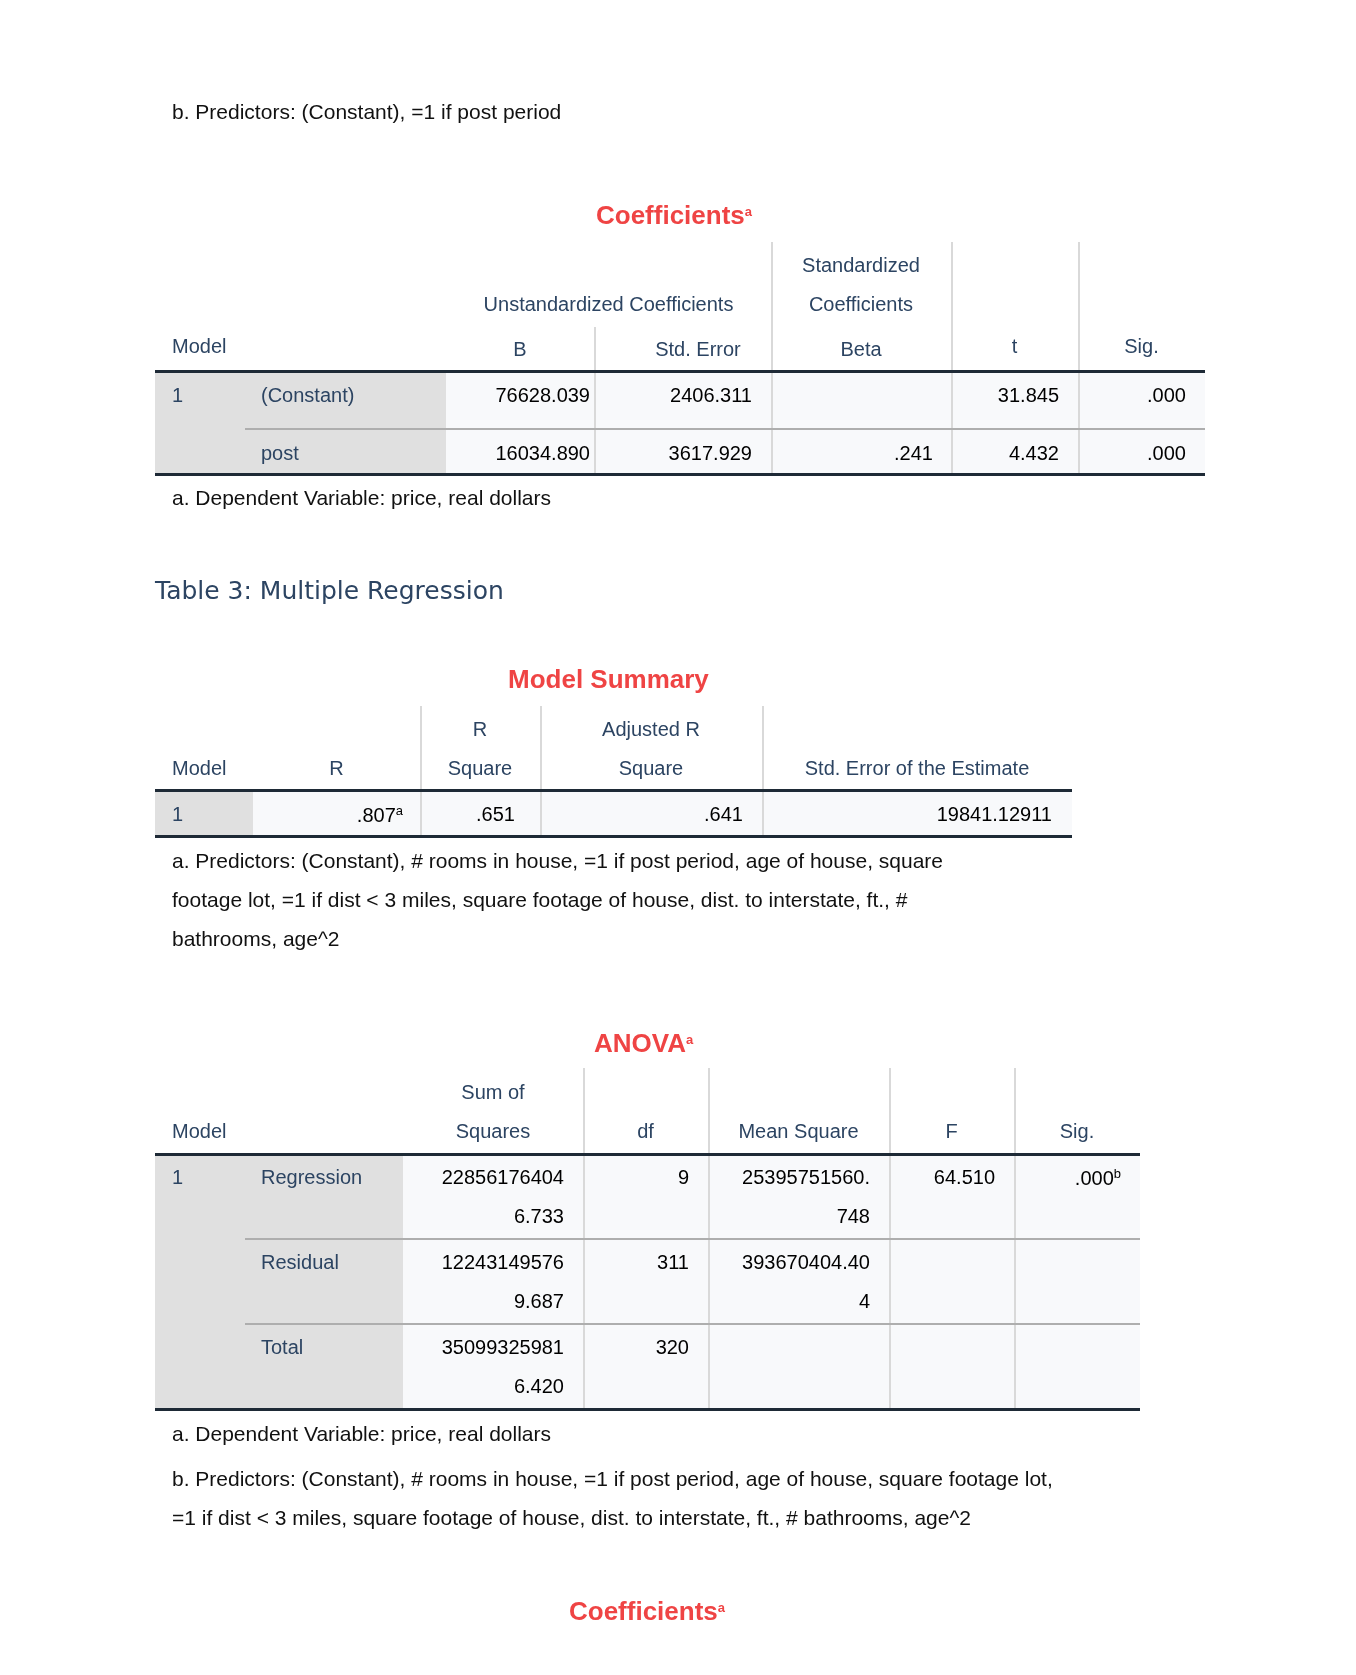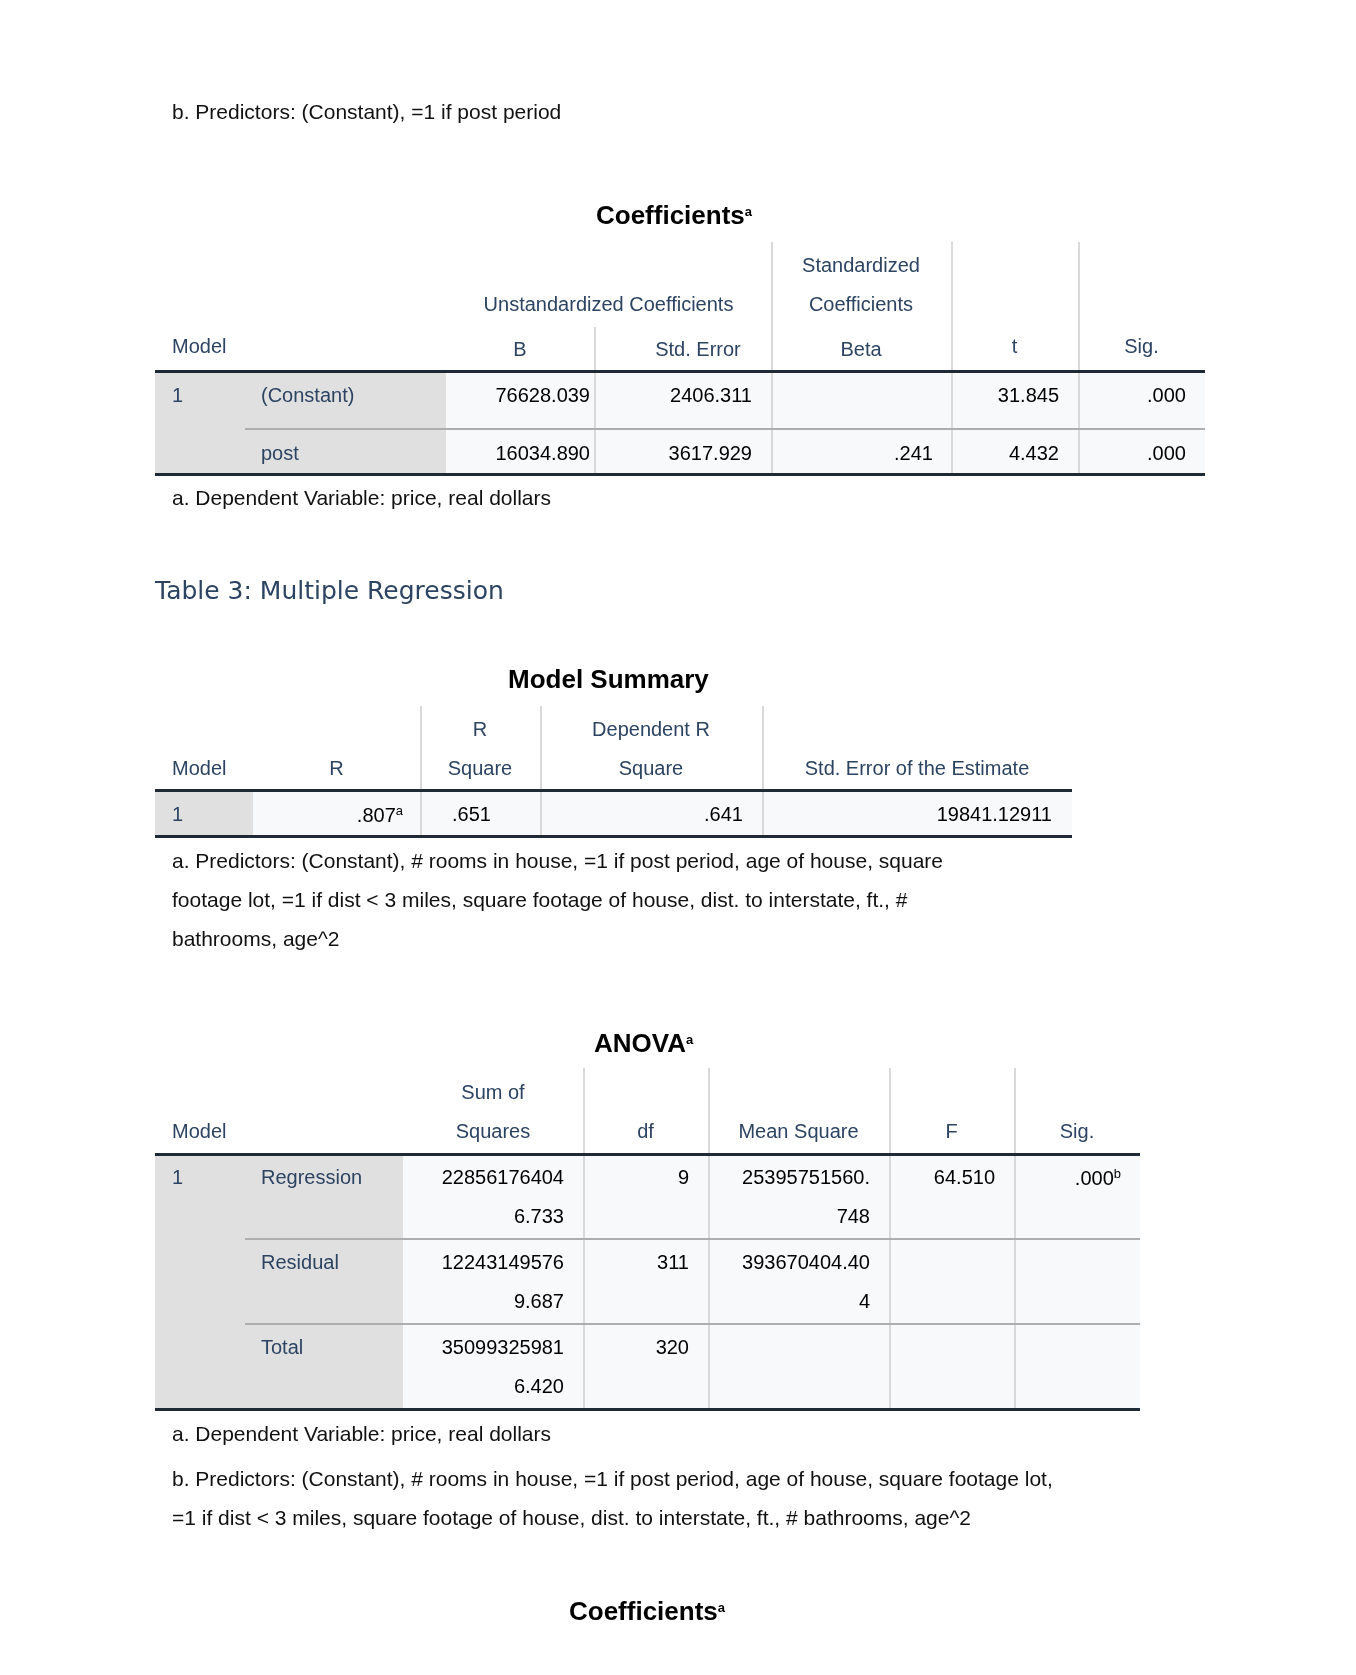--- a/index.html
+++ b/index.html
@@ -1,20 +1,20 @@
 <!DOCTYPE html>
 <html><head>
 <meta charset="utf-8">
 <style>
   html, body { margin:0; padding:0; background:#ffffff; }
   body { width:1356px; height:1675px; position:relative; overflow:hidden;
          font-family:"Liberation Sans", sans-serif; color:#000; }
   .abs { position:absolute; }
   .note { font-size:21px; color:#111; white-space:nowrap; }
-  .ttl { font-size:26px; font-weight:bold; color:#000000; white-space:nowrap; }
+  .ttl { font-size:26px; font-weight:bold; color:#ef4444; white-space:nowrap; }
   .ttl sup, .cell sup { font-size:13px; font-weight:bold; vertical-align:8px; }
   .cell sup { font-weight:normal; vertical-align:7px; }
   .h3 { font-family:"DejaVu Sans", sans-serif; font-size:25px; color:#2c4462; white-space:nowrap; }
   .tbl { position:absolute; }
   .hdr { position:absolute; font-size:20px; color:#2c4462; white-space:nowrap; }
   .cell { position:absolute; font-size:20px; color:#000; white-space:nowrap; }
   .lbl { position:absolute; font-size:20px; color:#2c4462; white-space:nowrap; }
   .gray { position:absolute; background:#e0e0e0; }
   .light { position:absolute; background:#f8f9fb; }
   .vline { position:absolute; width:2px; background:#d9d9d9; }
@@ -73,30 +73,30 @@
 <div class="abs h3" style="left:155px; top:576px;">Table 3: Multiple Regression</div>
 
 <div class="abs ttl" style="left:508px; top:664px;">Model Summary</div>
 <div class="tbl" style="left:0; top:0;">
   <div class="gray" style="left:155px; top:791px; width:98px; height:45px;"></div>
   <div class="light" style="left:253px; top:791px; width:819px; height:45px;"></div>
   <div class="vline" style="left:420px; top:706px; height:130px;"></div>
   <div class="vline" style="left:540px; top:706px; height:130px;"></div>
   <div class="vline" style="left:762px; top:706px; height:130px;"></div>
   <div class="hdr c" style="left:420px; top:718px; width:120px;">R</div>
-  <div class="hdr c" style="left:540px; top:718px; width:222px;">Dependent R</div>
+  <div class="hdr c" style="left:540px; top:718px; width:222px;">Adjusted R</div>
   <div class="hdr" style="left:172px; top:757px;">Model</div>
   <div class="hdr c" style="left:253px; top:757px; width:167px;">R</div>
   <div class="hdr c" style="left:420px; top:757px; width:120px;">Square</div>
   <div class="hdr c" style="left:540px; top:757px; width:222px;">Square</div>
   <div class="hdr c" style="left:762px; top:757px; width:310px;">Std. Error of the Estimate</div>
   <div class="thick" style="left:155px; top:789px; width:917px;"></div>
   <div class="lbl" style="left:172px; top:803px;">1</div>
   <div class="cell r" style="left:253px; top:803px; width:150px;"><span>.807</span><sup>a</sup></div>
-  <div class="cell" style="left:452px; top:803px;">.651</div>
+  <div class="cell" style="left:476px; top:803px;">.651</div>
   <div class="cell r" style="left:540px; top:803px; width:203px;">.641</div>
   <div class="cell r" style="left:762px; top:803px; width:290px;">19841.12911</div>
   <div class="thick" style="left:155px; top:835px; width:917px;"></div>
 </div>
 <div class="abs note" style="left:172px; top:849px;">a. Predictors: (Constant), # rooms in house, =1 if post period, age of house, square</div>
 <div class="abs note" style="left:172px; top:888px;">footage lot, =1 if dist &lt; 3 miles, square footage of house, dist. to interstate, ft., #</div>
 <div class="abs note" style="left:172px; top:927px;">bathrooms, age^2</div>
 
 <div class="abs ttl" style="left:594px; top:1028px;"><span>ANOVA</span><sup>a</sup></div>
 <div class="tbl" style="left:0; top:0;">

